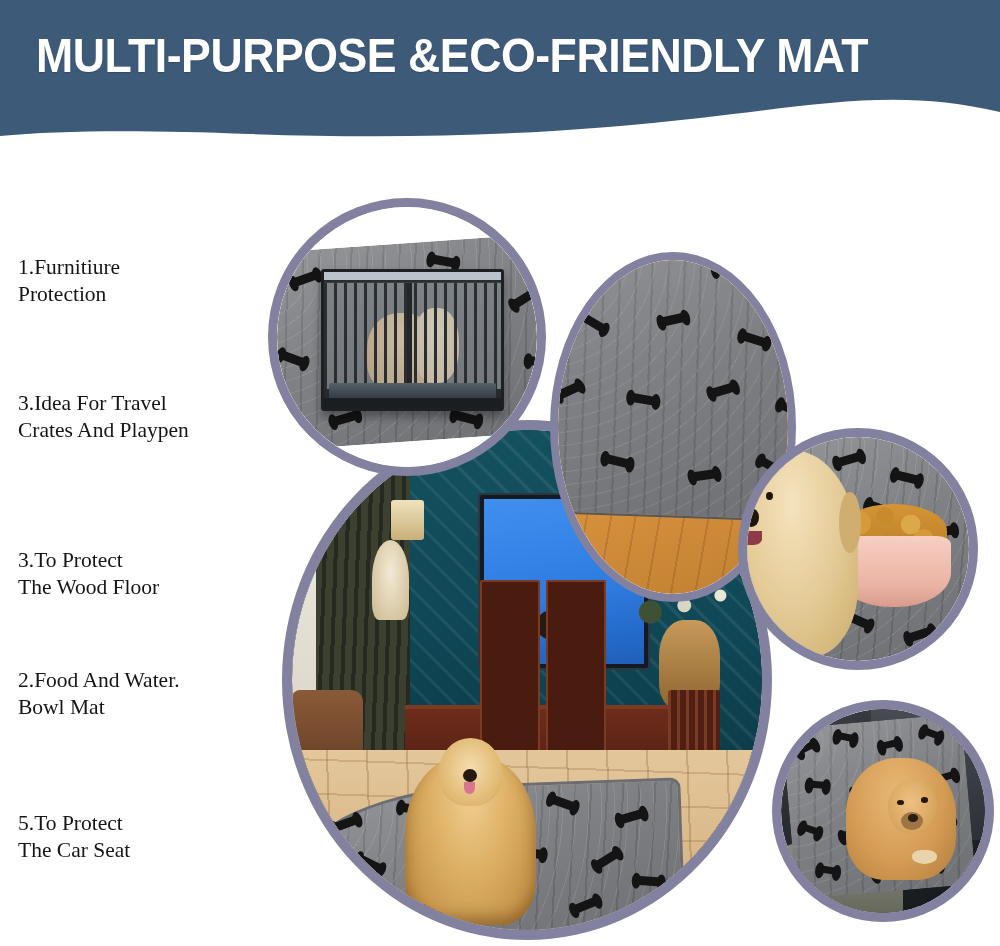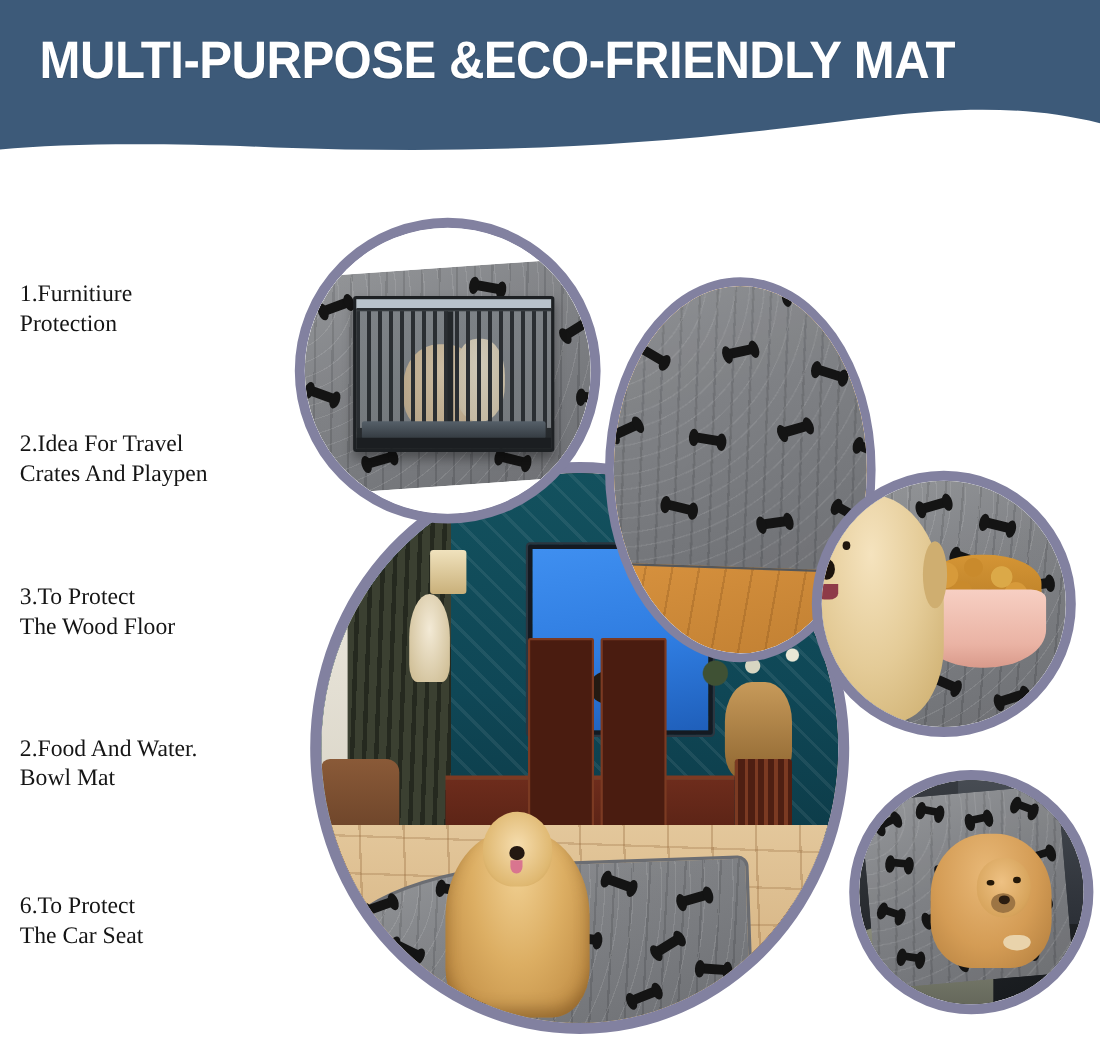--- a/index.html
+++ b/index.html
@@ -35,21 +35,21 @@
   .feature{
     position:absolute;left:18px;width:270px;
     color:#151515;
     font-size:21.5px;
     line-height:27px;
     font-family:Liberation Serif, serif;
     white-space:pre-line;
   }
   .f1{top:104px;}
   .f2{top:240px;}
-  .f3{top:379px;}
+  .f3{top:397px;}
   .f4{top:517px;}
   .f5{top:660px;}
 
   
   .collage{position:absolute;left:0;top:0;width:1000px;height:946px;}
   .vig{
     position:absolute;
     border-radius:50%;
     overflow:hidden;
     box-sizing:border-box;
@@ -246,27 +246,27 @@
   <div class="banner">
     <svg viewBox="0 0 1000 150" preserveAspectRatio="none">
       <path d="M0,0 L1000,0 L1000,112 C900,88 820,104 700,118 C560,134 420,140 250,134 C150,130 60,130 0,136 Z" fill="#3d5a79"></path>
     </svg>
     <div class="banner-title">MULTI-PURPOSE &amp;ECO-FRIENDLY MAT</div>
   </div>
 
   <div class="features">
     <div class="feature f1">1.Furnitiure
   Protection</div>
-    <div class="feature f2">2.Idea For Travel
+    <div class="feature f2">3.Idea For Travel
   Crates And Playpen</div>
     <div class="feature f3">3.To Protect
    The Wood Floor</div>
     <div class="feature f4">2.Food And Water.
   Bowl Mat</div>
-    <div class="feature f5">6.To Protect
+    <div class="feature f5">5.To Protect
    The Car Seat</div>
   </div>
 
   <div class="collage">
 
     <div class="vig c3" style="z-index:2">
       <div class="inner">
         <div class="scene room">
           <div class="wall"></div>
           <div class="curtain2"></div>

